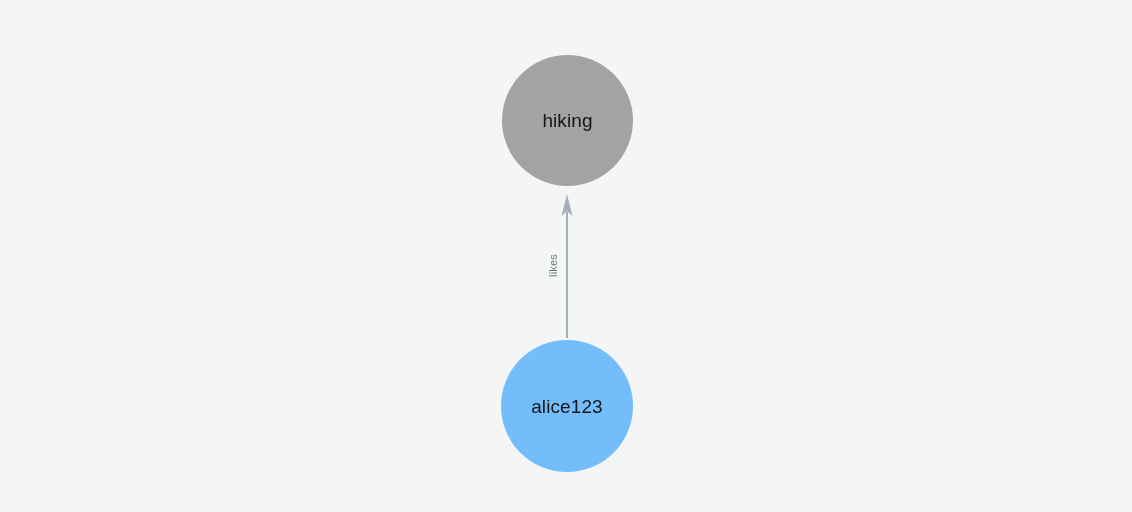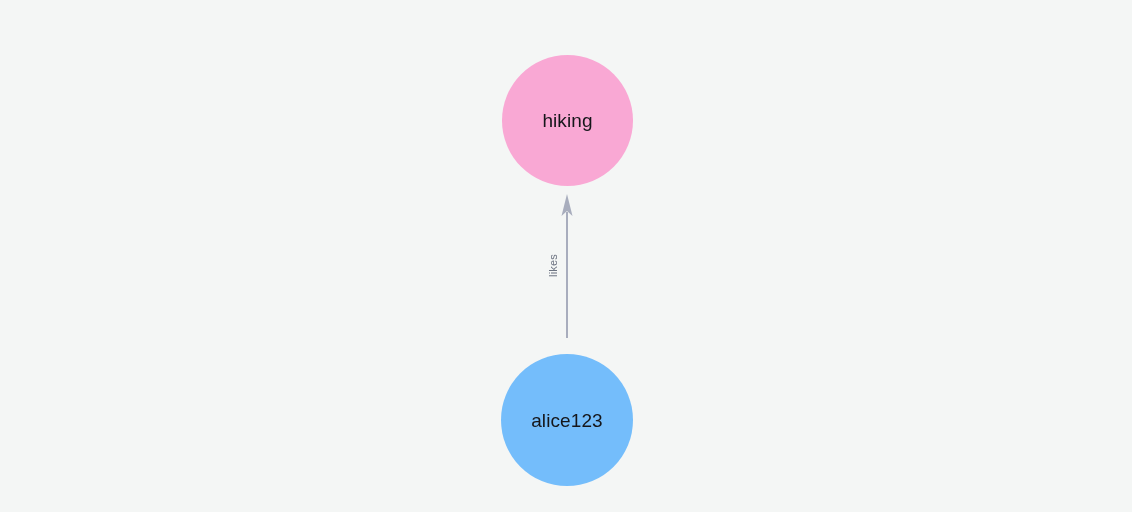--- a/index.html
+++ b/index.html
@@ -35,25 +35,25 @@
     line-height: 1;
     letter-spacing: 0.1px;
     white-space: nowrap;
     pointer-events: none;
   }
   #node-hiking {
     left: 502px;
     top: 55px;
     width: 131px;
     height: 131px;
-    background: #f9a8d4;
+    background: #a3a3a3;
   }
   #node-alice123 {
     left: 501px;
-    top: 354px;
+    top: 340px;
     width: 132px;
     height: 132px;
     background: #74bdfb;
   }
   #edge-layer {
     position: absolute;
     left: 0;
     top: 0;
     width: 1132px;
     height: 512px;

